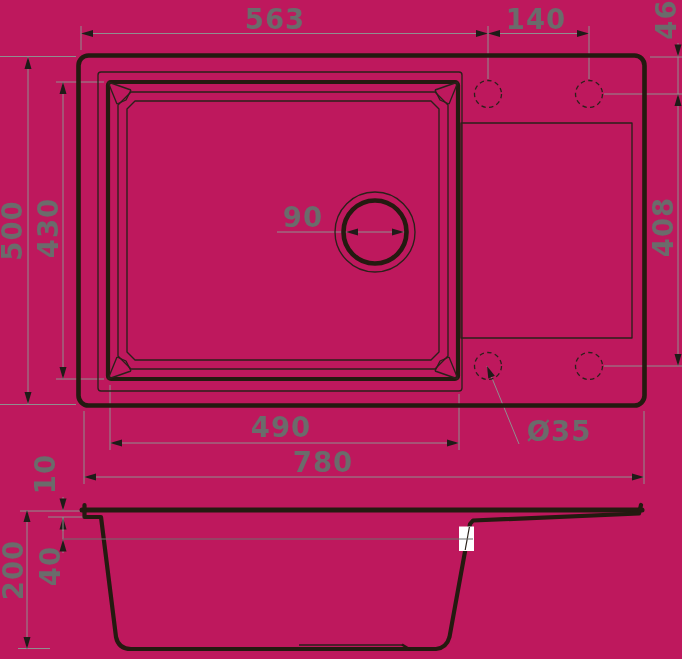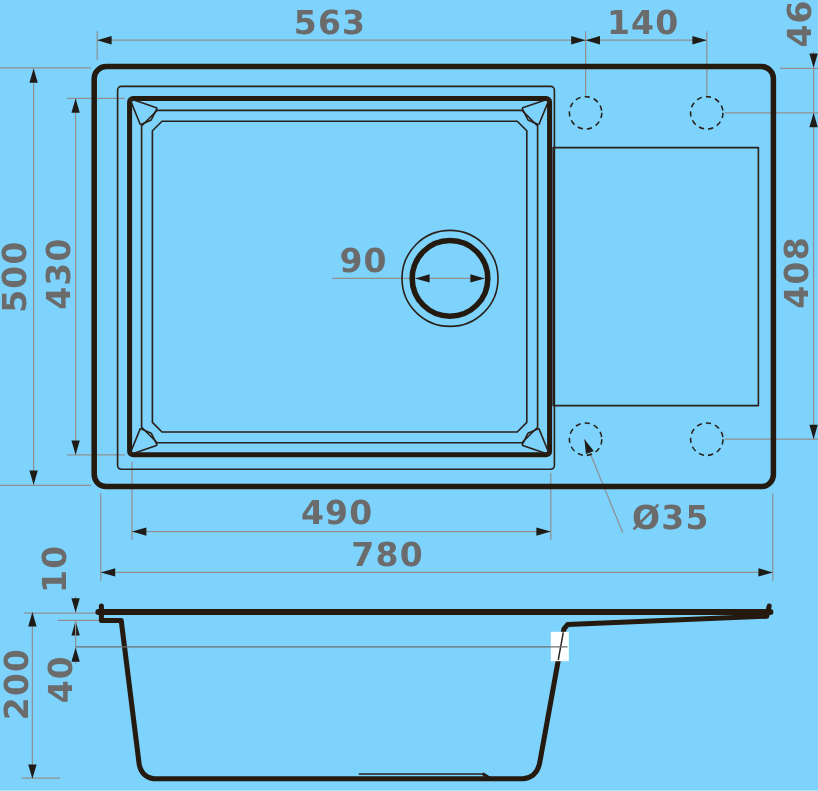--- a/index.html
+++ b/index.html
@@ -1,16 +1,16 @@
 <!DOCTYPE html>
 <html><head>
 <meta charset="utf-8">
 <style>
   html,body{margin:0;padding:0;background:#ffffff;}
-  .stage{position:relative;width:682px;height:659px;background:#7dd3fc;overflow:hidden;}
+  .stage{position:relative;width:682px;height:659px;background:#be185d;overflow:hidden;}
   svg{display:block;}
   .ext{stroke:#8f8f8f;stroke-width:1;fill:none;}
   .dim{stroke:#8f8f8f;stroke-width:1;fill:none;}
   .obj-thick{stroke:#241a10;stroke-width:4.6;fill:none;stroke-linejoin:round;stroke-linecap:round;}
   .obj-med{stroke:#241a10;stroke-width:4.2;fill:none;stroke-linejoin:round;stroke-linecap:round;}
   .obj-thin{stroke:#2a211a;stroke-width:1.35;fill:none;stroke-linejoin:round;}
   .hole{stroke:#2a211a;stroke-width:1.3;fill:none;stroke-dasharray:4.4 3.4;}
   .t{font-family:"DejaVu Sans","Liberation Sans",sans-serif;font-weight:700;font-size:27.5px;
      fill:#6b6b6b;text-anchor:middle;letter-spacing:1px;}
 </style>

